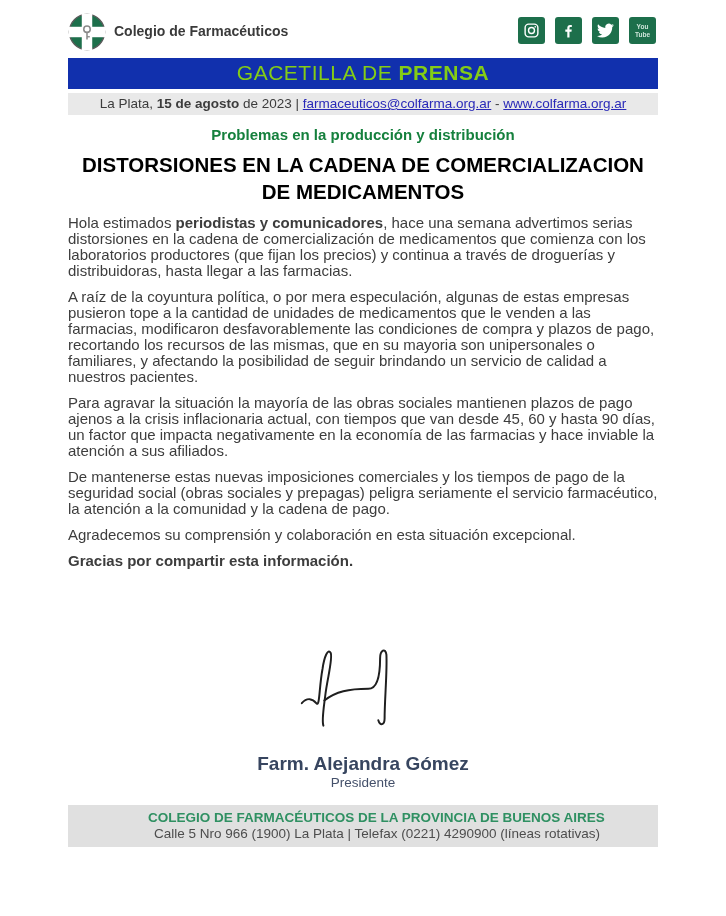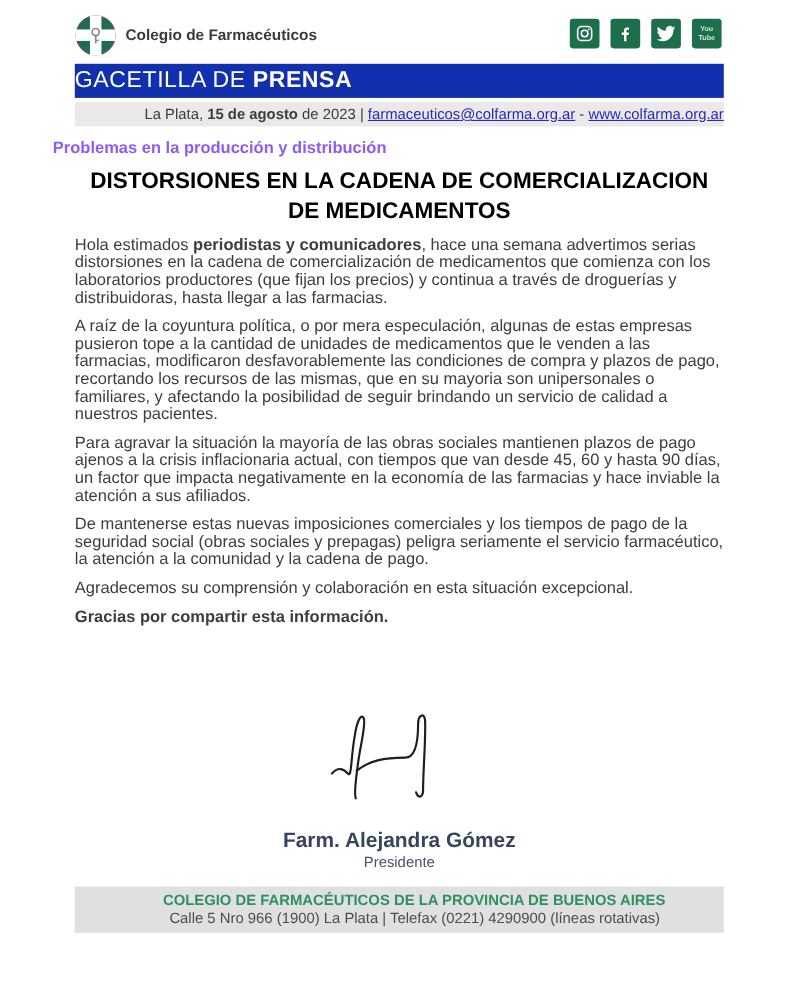--- a/index.html
+++ b/index.html
@@ -23,37 +23,37 @@
   .social-btn {
     width: 27px; height: 27px; background: #1d6f4b; border-radius: 3px;
     display: flex; align-items: center; justify-content: center;
     color: #fff; cursor: pointer;
   }
   .social-btn svg { display: block; }
   .yt-text { font-size: 6.5px; line-height: 1.1; font-weight: bold; text-align: center; color: #cfe6da; }
 
   
   .banner {
-    margin: 2px 20px 4px 20px; background: #1130ad; color: #ffffff;
-    text-align: left; font-size: 21px; padding: 3px 0 4px 0; letter-spacing: .5px;
+    margin: 2px 20px 4px 20px; background: #1130ad; color: #84cc16;
+    text-align: center; font-size: 21px; padding: 3px 0 4px 0; letter-spacing: .5px;
   }
   .banner .bold { font-weight: bold; }
 
   
   .dateline {
-    margin: 0 20px; background: #e9e9e9; text-align: right;
+    margin: 0 20px; background: #e9e9e9; text-align: center;
     font-size: 13.5px; color: #3c3c3c; padding: 3px 0 4px 0;
   }
   .dateline .bold { font-weight: bold; }
   .dateline a { color: #2929b8; text-decoration: underline; cursor: pointer; }
 
   
   .kicker {
-    margin-top: 11px; font-weight: bold;
-    color: #8b5cf6; font-size: 15px;
+    margin-top: 11px; text-align: center; font-weight: bold;
+    color: #15803d; font-size: 15px;
   }
   .headline {
     margin: 9px 24px 0 24px; text-align: center; font-weight: bold;
     color: #000000; font-size: 20.5px; line-height: 1.3;
   }
 
   
   .body-copy { margin: 4px 20px 0 20px; color: #3d3d3d; font-size: 15px; line-height: 16px; }
   .body-copy p { margin-top: 10px; }
   .body-copy .bold { font-weight: bold; }

